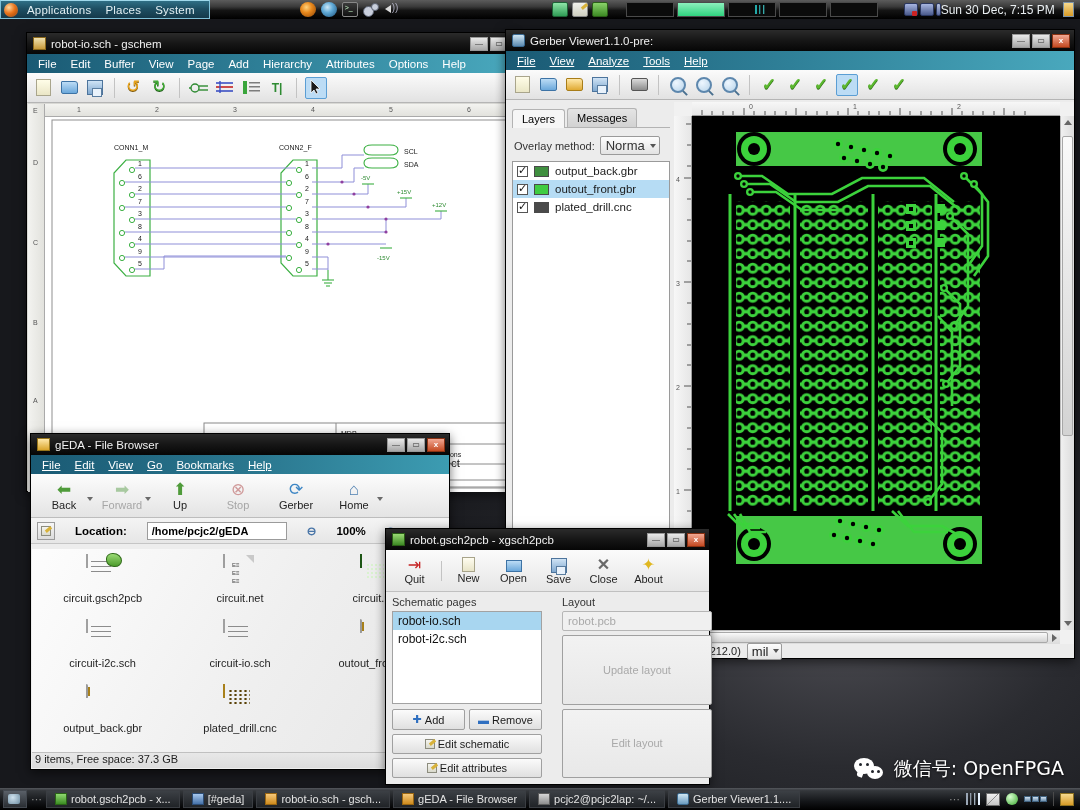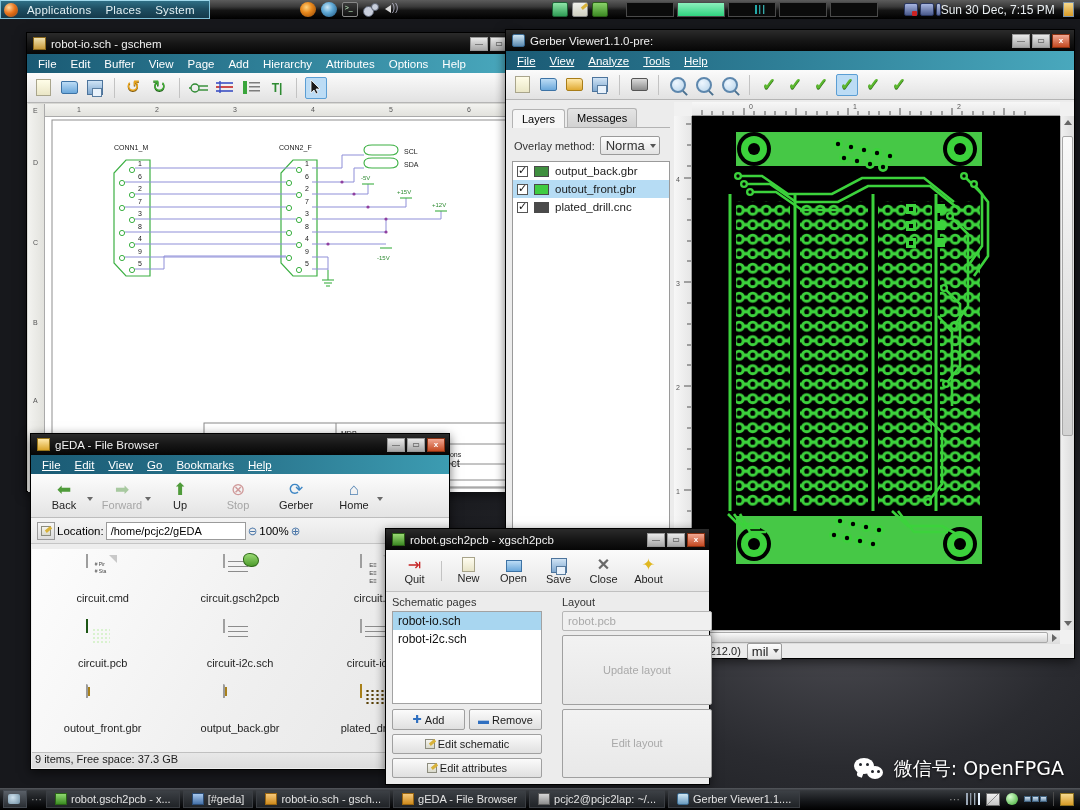--- a/index.html
+++ b/index.html
@@ -173,22 +173,22 @@
   #filebrowser { left:30px; top:433px; width:420px; height:337px; background:#ededed; border:1px solid #000;}
   #filebrowser .menubar { background: linear-gradient(to right, #1a5a74 0%, #2b7890 55%, #3c9cb2 100%); }
   #fb-toolbar { height:44px; display:flex; align-items:center; gap:0; padding:0 4px;
     background:linear-gradient(to bottom,#fcfcfc,#e4e4e4); border-bottom:1px solid #bdbdbd; }
   .fb-tb-item { display:flex; flex-direction:column; align-items:center; justify-content:center;
       width:58px; font-size:11px; color:#222; }
   .fb-tb-item.disabled { color:#a6a6a6; }
   .fb-tb-item .gl { font-size:17px; line-height:18px; }
   .fb-caret { width:0;height:0;border-style:solid;border-width:4px 3px 0 3px;
       border-color:#6a6a6a transparent transparent transparent; align-self:flex-end; margin:0 0 16px -6px;}
-  #fb-location { height:26px; display:flex; align-items:center; gap:2px; padding:0 6px;
-      background:linear-gradient(#f4f4f4,#e6e6e6); border-bottom:1px solid #c5c5c5; font-size:11.5px;}
+  #fb-location { height:26px; display:flex; align-items:center; gap:20px; padding:0 6px;
+      background:linear-gradient(#f4f4f4,#e6e6e6); border-bottom:1px solid #c5c5c5; font-size:11.5px;font-weight:bold;}
   .loc-field { flex:0 0 140px; background:#fff; border:1px solid #9b9b9b; padding:2px 4px; font-size:11px; }
   .fb-icon-btn { width:18px;height:18px;background:linear-gradient(#f7f7f7,#dcdcdc);border:1px solid #9b9b9b;
       display:flex;align-items:center;justify-content:center; }
   #fb-files { position:absolute; left:1px; top:115px; right:1px; bottom:17px; background:#f1f1f1;
       background-image: linear-gradient(120deg, rgba(255,255,255,.85) 0%, rgba(238,238,238,.6) 55%, rgba(222,222,222,.55) 100%);
       display:grid; grid-template-columns: repeat(3, 1fr); grid-auto-rows: 65px; padding:6px 2px; }
   .fitem { display:flex; flex-direction:column; align-items:center; justify-content:flex-start; gap:3px; font-size:11px; color:#1f1f1f;}
   .ficon { width:34px;height:34px; position:relative; }
   .fi-page { width:28px;height:33px;background:linear-gradient(#fdfdfd,#e6e6e6);border:1px solid #9e9e9e;margin:0 auto;}
   .fi-page.fold::after{content:"";position:absolute;right:3px;top:0;border-style:solid;border-width:0 8px 8px 0;border-color:transparent #c9c9c9 transparent transparent;}
@@ -973,27 +973,20 @@
       </span>
       <span>Location:</span>
       <span class="loc-field">/home/pcjc2/gEDA</span>
       <span style="color:#4a76a8;">⊖</span>
       <span>100%</span>
       <span style="color:#4a76a8;">⊕</span>
     </div>
     <div id="fb-files">
       <div class="fitem">
         <span class="ficon">
-          <span class="fi-page fold"></span>
-          <span class="fi-lines">#&nbsp;Pir<br>#&nbsp;Sta</span>
-        </span>
-        <span>circuit.cmd</span>
-      </div>
-      <div class="fitem">
-        <span class="ficon">
           <span class="fi-sch"></span><span class="fi-green-blob"></span>
         </span>
         <span>circuit.gsch2pcb</span>
       </div>
       <div class="fitem">
         <span class="ficon">
           <span class="fi-page fold"></span>
           <span class="fi-lines" style="font-size:6px;line-height:8px;">E≡<br>E≡<br>E≡</span>
         </span>
         <span>circuit.net</span>

